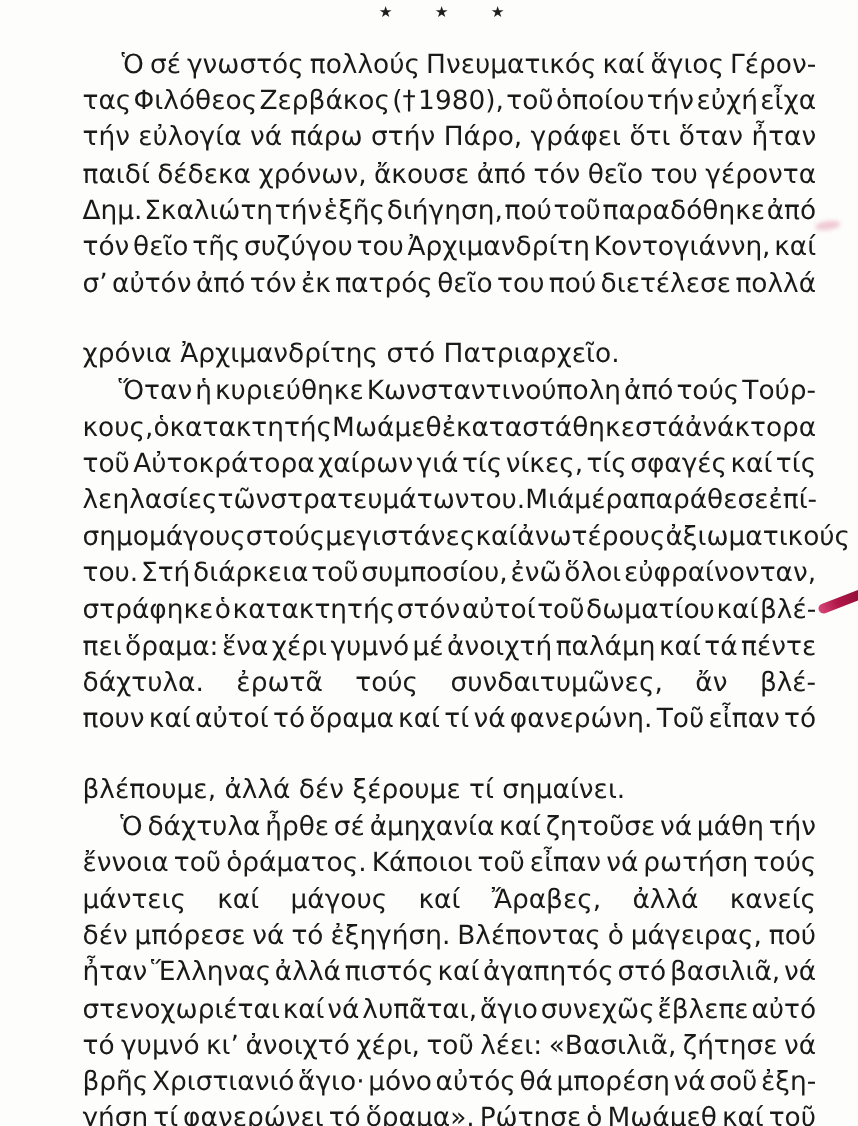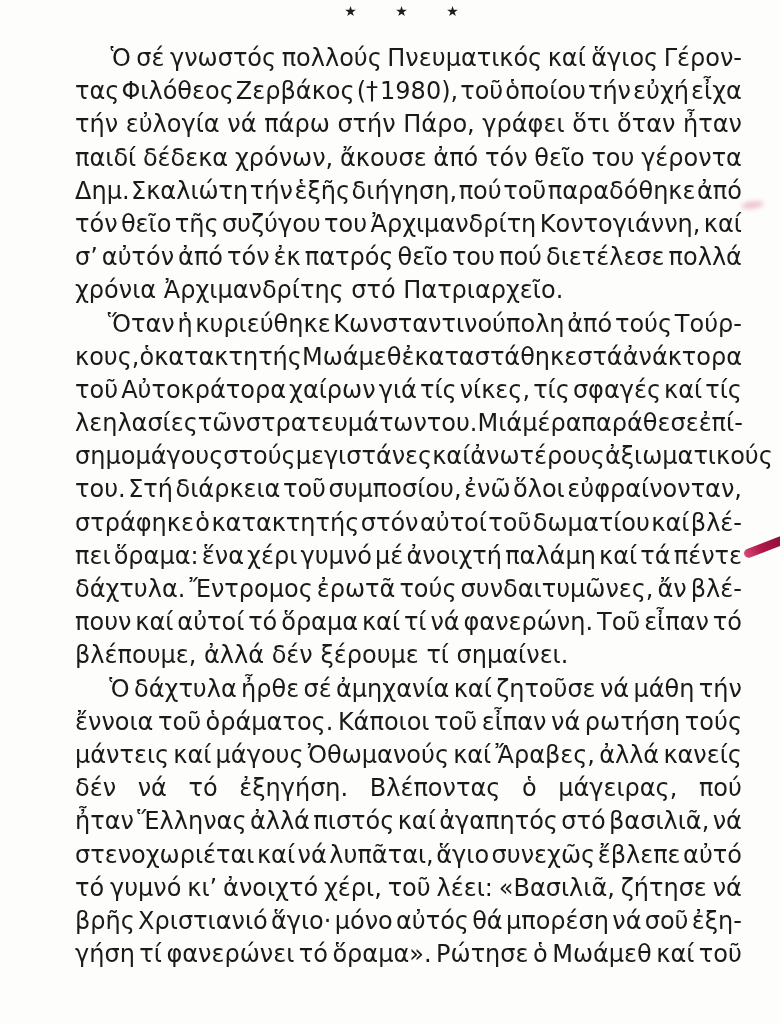--- a/index.html
+++ b/index.html
@@ -34,20 +34,21 @@
     height:33.2px;
     white-space:nowrap;
     overflow:visible;
   }
   .line.just{
     display:flex;
     justify-content:space-between;
   }
   .line.end{
     text-align:left;
+    margin-top:31px;
   }
   .ind{
     display:inline-block;
     flex:0 0 30px;
     width:30px;
   }
   .red-mark{
     position:absolute;
     top:543px;left:743px;
     width:41px;height:9px;
@@ -239,21 +240,20 @@
           <span>γυμνό</span>
           <span>μέ</span>
           <span>ἀνοιχτή</span>
           <span>παλάμη</span>
           <span>καί</span>
           <span>τά</span>
           <span>πέντε</span>
         </div>
       <div class="line just">
           <span>δάχτυλα.</span>
-          <span>Ἔντρομος</span>
           <span>ἐρωτᾶ</span>
           <span>τούς</span>
           <span>συνδαιτυμῶνες,</span>
           <span>ἄν</span>
           <span>βλέ-</span>
         </div>
       <div class="line just">
           <span>πουν</span>
           <span>καί</span>
           <span>αὐτοί</span>
@@ -292,28 +292,28 @@
           <span>τοῦ</span>
           <span>εἶπαν</span>
           <span>νά</span>
           <span>ρωτήση</span>
           <span>τούς</span>
         </div>
       <div class="line just">
           <span>μάντεις</span>
           <span>καί</span>
           <span>μάγους</span>
-          <span>Ὀθωμανούς</span>
           <span>καί</span>
           <span>Ἄραβες,</span>
           <span>ἀλλά</span>
           <span>κανείς</span>
         </div>
       <div class="line just">
           <span>δέν</span>
+          <span>μπόρεσε</span>
           <span>νά</span>
           <span>τό</span>
           <span>ἐξηγήση.</span>
           <span>Βλέποντας</span>
           <span>ὁ</span>
           <span>μάγειρας,</span>
           <span>πού</span>
         </div>
       <div class="line just">
           <span>ἦταν</span>

